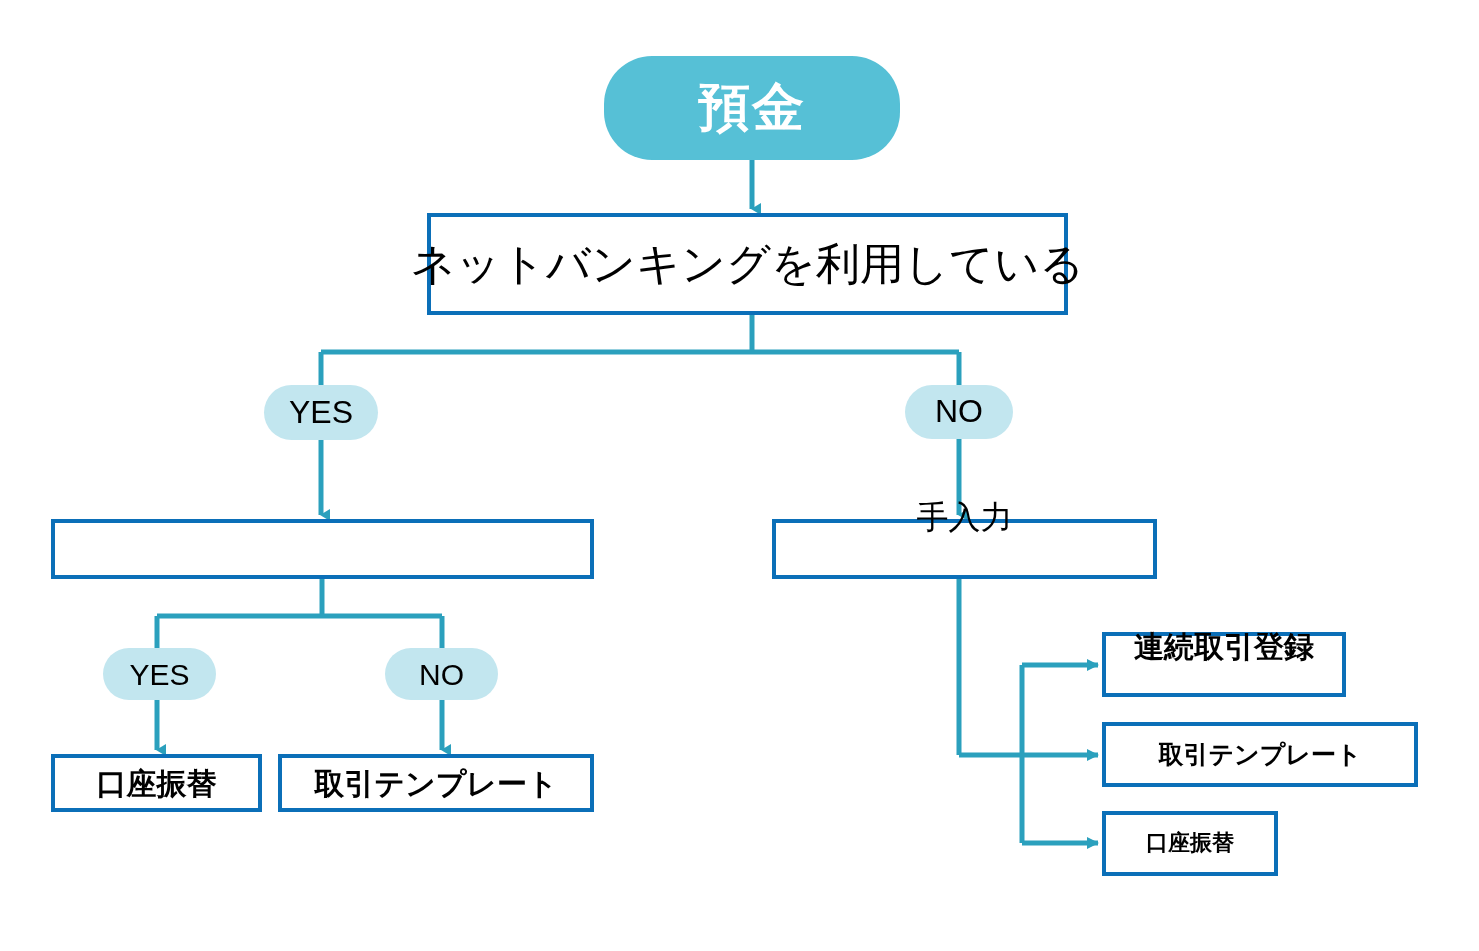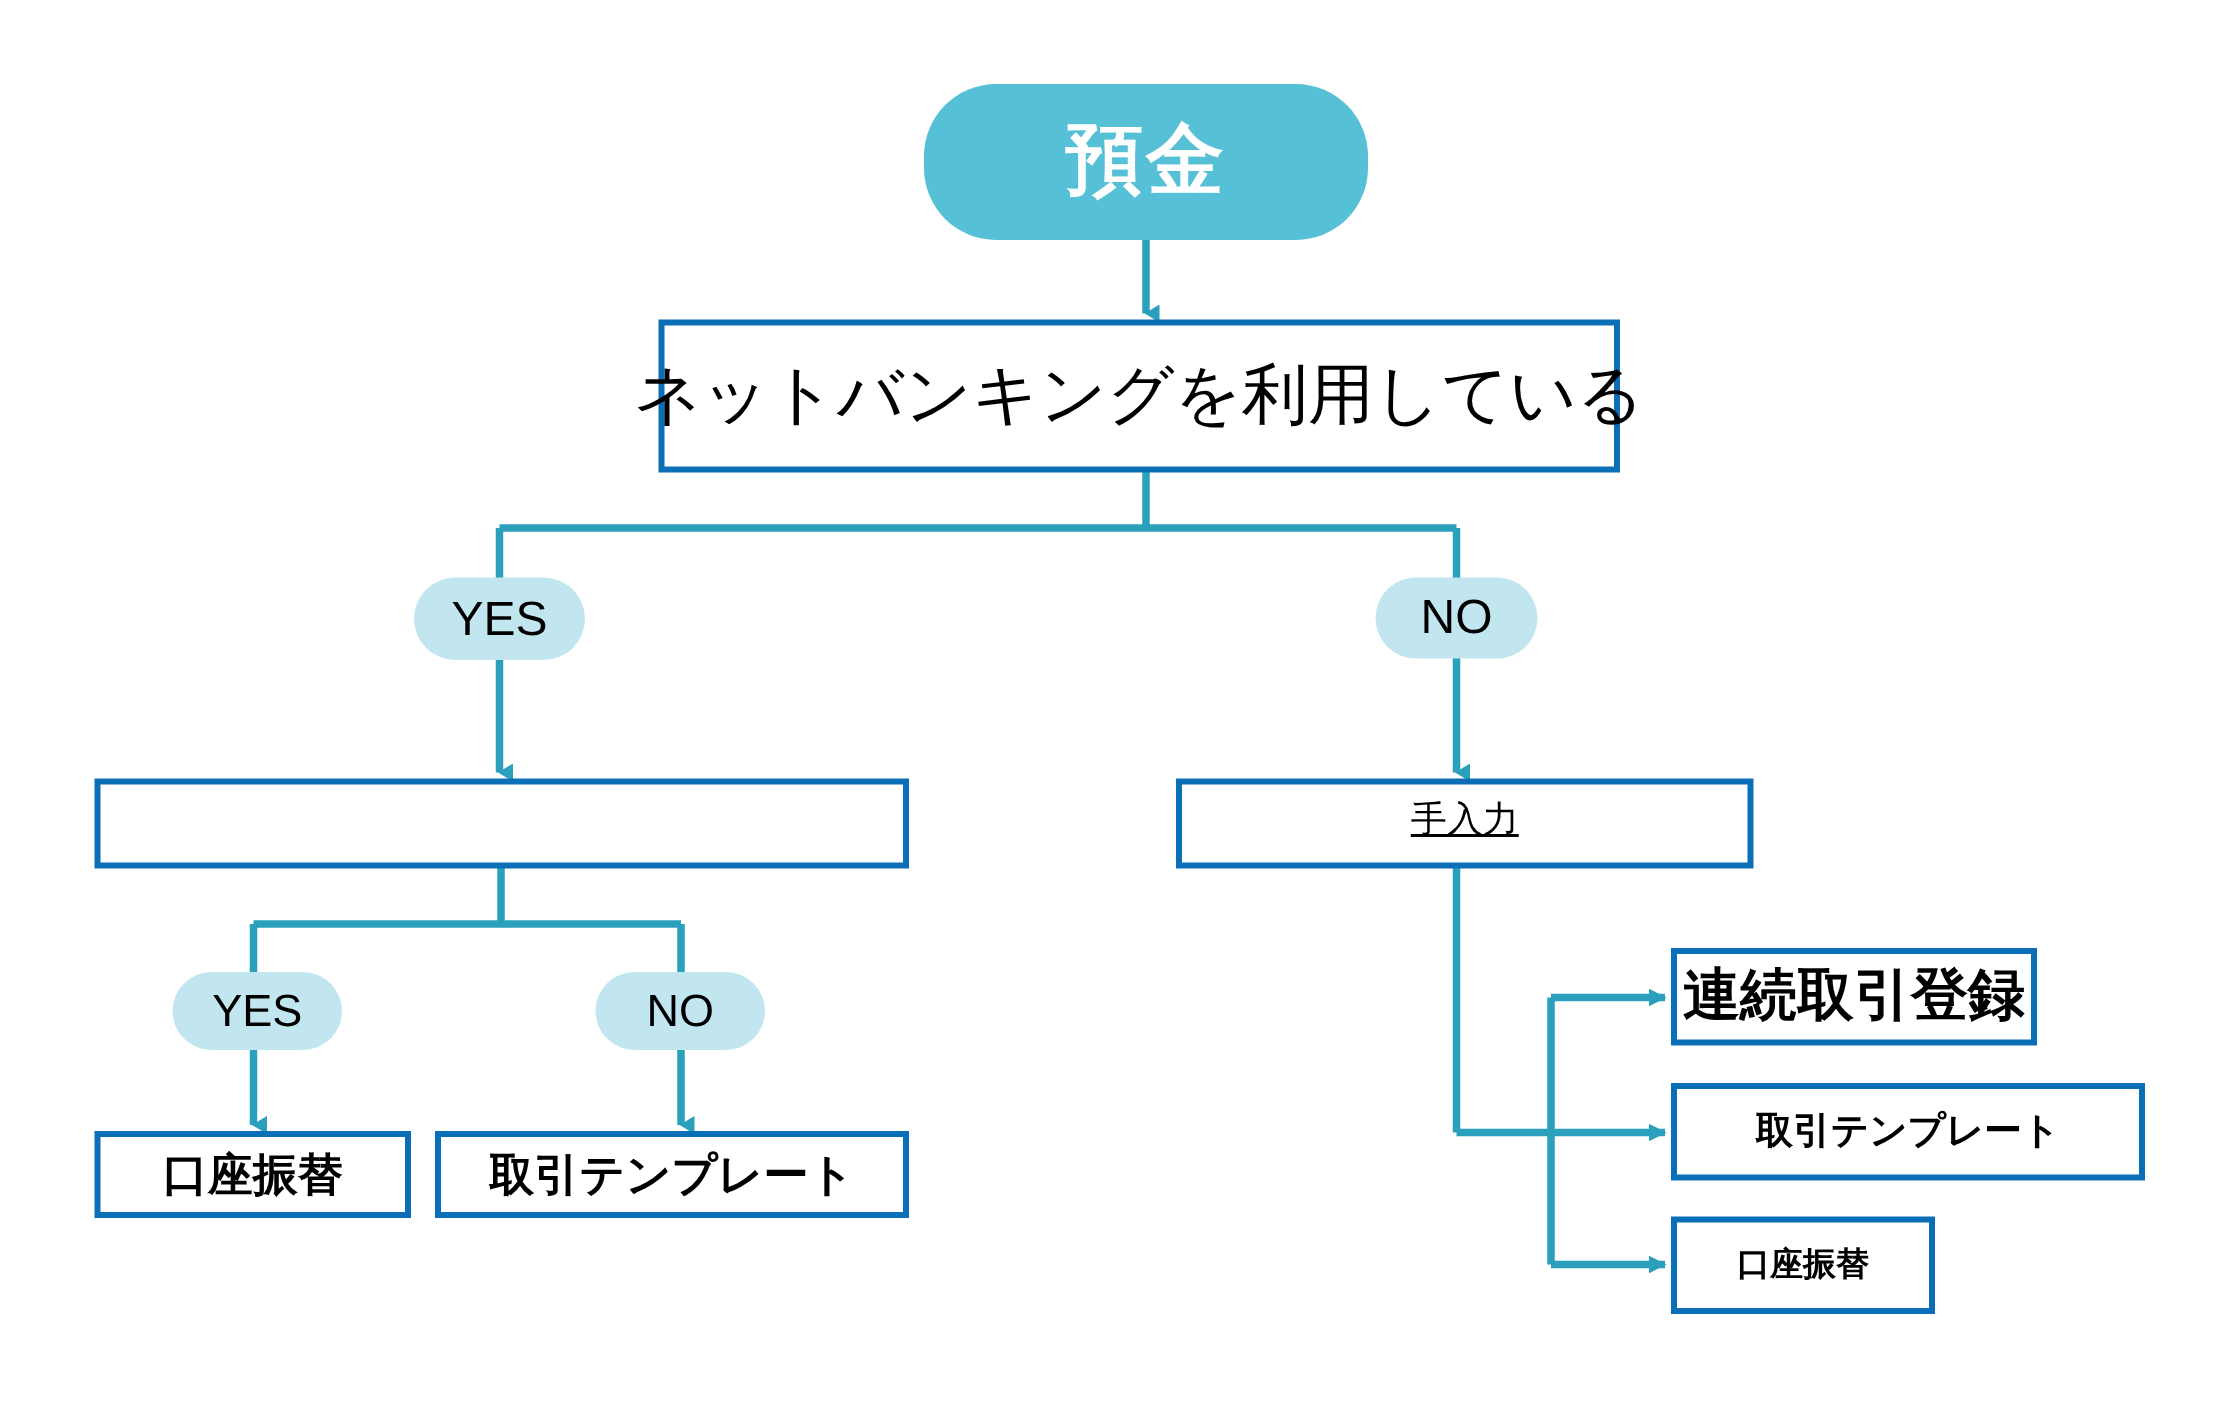--- a/index.html
+++ b/index.html
@@ -12,21 +12,20 @@
     width: 1479px;
     height: 951px;
     font-family: "Liberation Sans", "DejaVu Sans", sans-serif;
     overflow: hidden;
   }
   #diagram-root {
     position: relative;
     width: 1358px;
     height: 951px;
     background: #ffffff;
-    margin-left: 12px;
   }
   svg.flow-canvas {
     position: absolute;
     top: 0;
     left: 0;
     width: 1479px;
     height: 951px;
   }
   .node-text {
     position: absolute;
@@ -107,22 +106,22 @@
         <rect x="1104" y="634" width="240" height="61" rx="0" fill="#ffffff" stroke="#0b6fb8" stroke-width="4"></rect>
         <rect x="1104" y="724" width="312" height="61" rx="0" fill="#ffffff" stroke="#0b6fb8" stroke-width="4"></rect>
         <rect x="1104" y="813" width="172" height="61" rx="0" fill="#ffffff" stroke="#0b6fb8" stroke-width="4"></rect>
       </g>
   </svg>
 
   <div class="node-text root-node" style="left: 604px; top: 56px; width: 296px; height: 104px; font-size: 52px;">預金</div>
   <div class="node-text plain-node" style="left: 429px; top: 215px; width: 637px; height: 98px; font-size: 44px;">ネットバンキングを利用している</div>
   <div class="node-text badge-node" style="left: 264px; top: 385px; width: 114px; height: 55px; font-size: 32px;">YES</div>
   <div class="node-text badge-node" style="left: 905px; top: 385px; width: 108px; height: 54px; font-size: 32px;">NO</div>
-  <div class="node-text plain-node" style="left: 774px; top: 519px; width: 381px; height: 56px; font-size: 24px; text-decoration: underline;">手入力</div>
+  <div class="node-text plain-node" style="left: 774px; top: 490px; width: 381px; height: 56px; font-size: 32px;">手入力</div>
   <div class="node-text badge-node" style="left: 103px; top: 648px; width: 113px; height: 52px; font-size: 30px;">YES</div>
   <div class="node-text badge-node" style="left: 385px; top: 648px; width: 113px; height: 52px; font-size: 30px;">NO</div>
   <div class="node-text bold-node" style="left: 53px; top: 756px; width: 207px; height: 54px; font-size: 30px;">口座振替</div>
   <div class="node-text bold-node" style="left: 280px; top: 756px; width: 312px; height: 54px; font-size: 30px;">取引テンプレート</div>
-  <div class="node-text bold-node" style="left: 1104px; top: 634px; width: 240px; height: 61px; font-size: 38px;">連続取引登録</div>
+  <div class="node-text bold-node" style="left: 1104px; top: 616px; width: 240px; height: 61px; font-size: 30px;">連続取引登録</div>
   <div class="node-text bold-node" style="left: 1104px; top: 724px; width: 312px; height: 61px; font-size: 25px;">取引テンプレート</div>
   <div class="node-text bold-node" style="left: 1104px; top: 813px; width: 172px; height: 61px; font-size: 22px;">口座振替</div>
 
 </div>
 
 </body></html>

